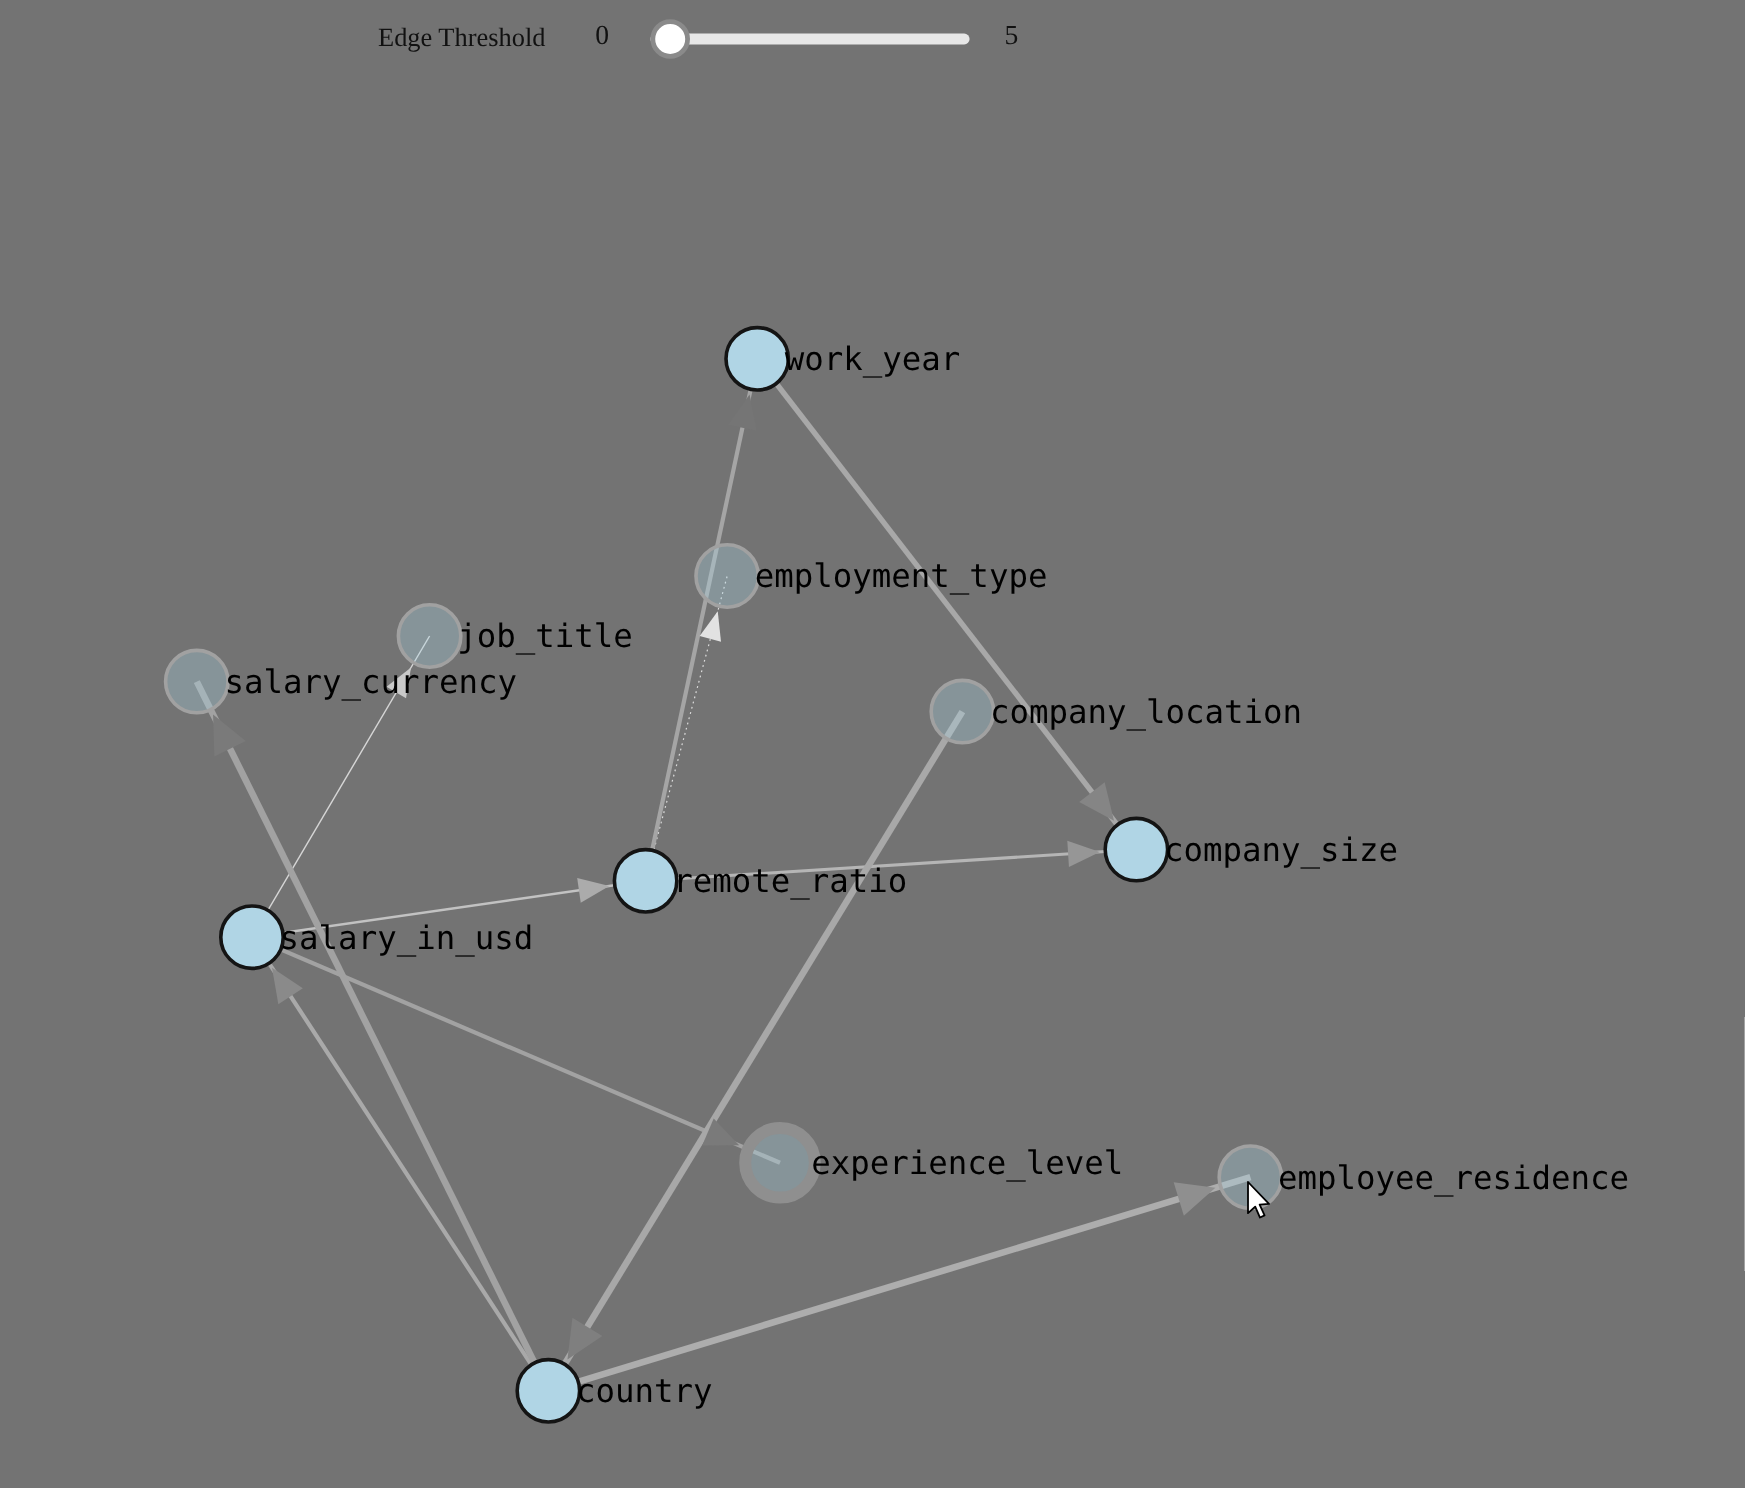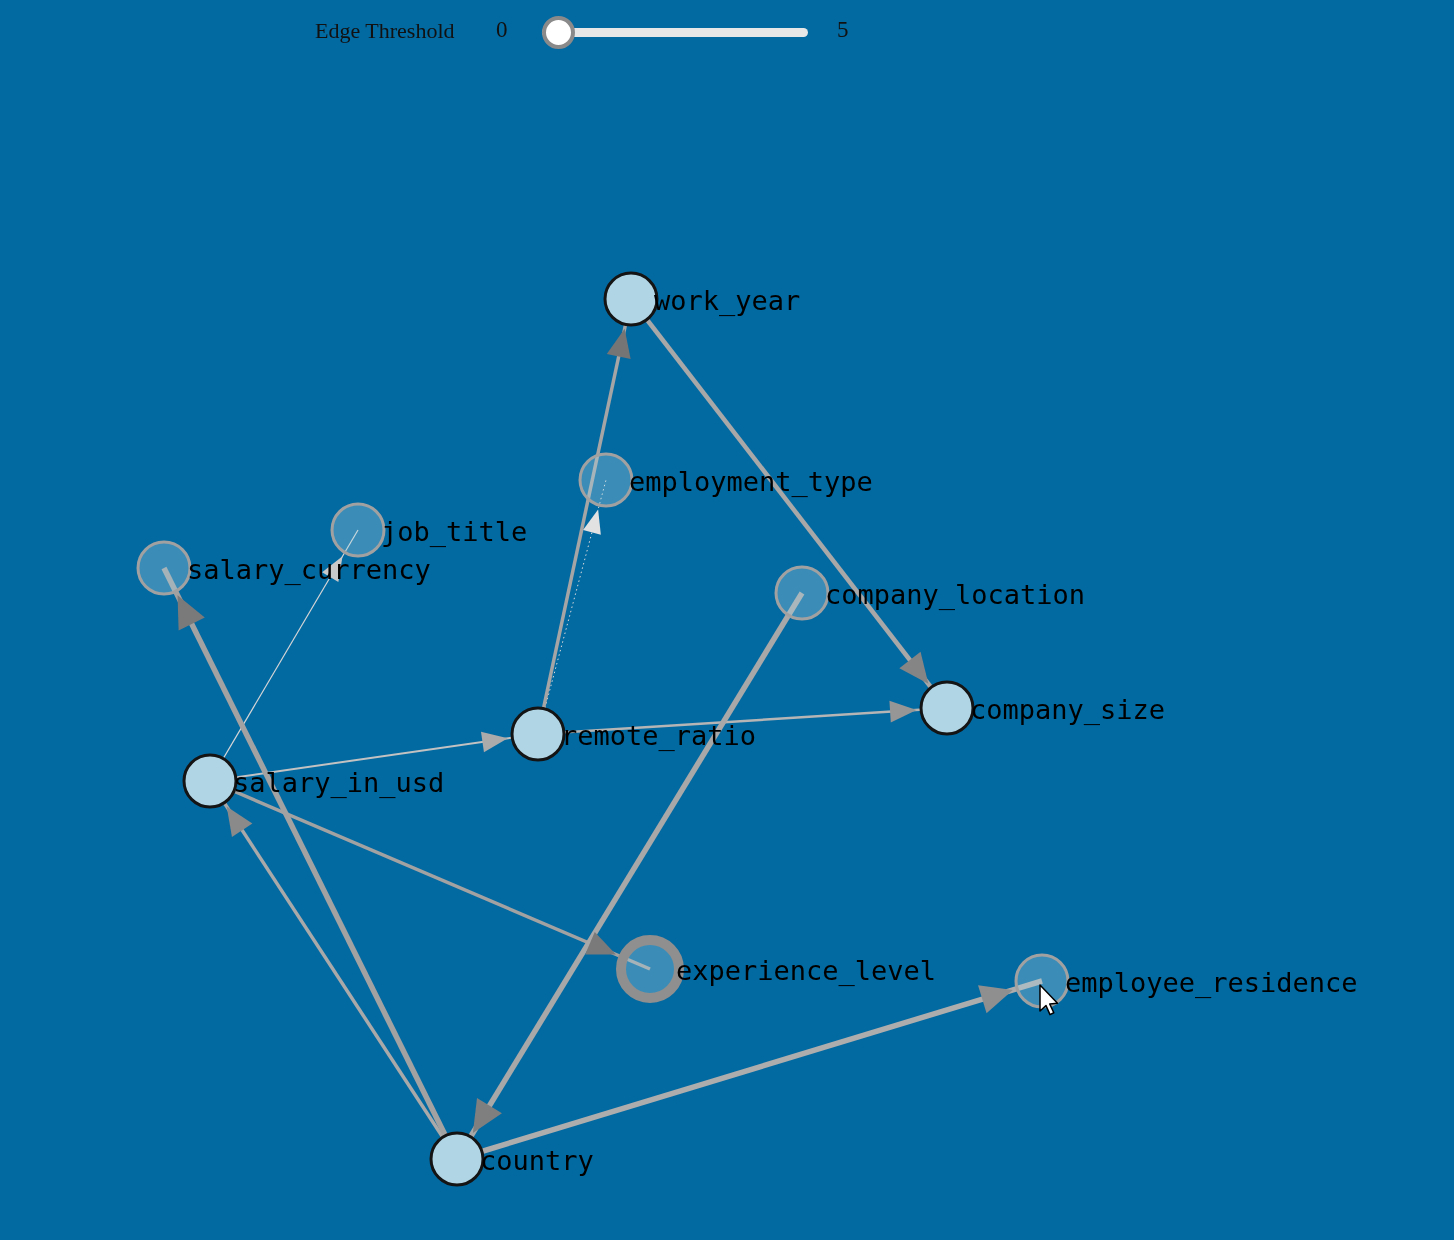--- a/index.html
+++ b/index.html
@@ -1,16 +1,16 @@
 <!DOCTYPE html>
 <html><head>
 <meta charset="utf-8">
 <style>
   html,body{margin:0;padding:0;background:#ffffff;}
-  .stage{position:relative;width:1454px;height:1240px;background:#0369a1;overflow:hidden;
+  .stage{position:relative;width:1454px;height:1240px;background:#737373;overflow:hidden;
          font-family:"Liberation Serif", serif;}
   .toolbar-label{position:absolute;left:315px;top:18px;font-size:22px;color:#111;}
   .tick-label{position:absolute;top:17px;font-size:23px;color:#111;}
   .tick-min{left:496px;}
   .tick-max{left:837px;}
   .slider-track{position:absolute;left:542px;top:28px;width:266px;height:9px;
                 background:#e7e7e7;border-radius:5px;}
   .slider-handle{position:absolute;left:0px;top:-12px;width:25px;height:25px;
                  background:#ffffff;border:4px solid #8a8a8a;border-radius:50%;}
   #graph{position:absolute;left:0;top:0;}

